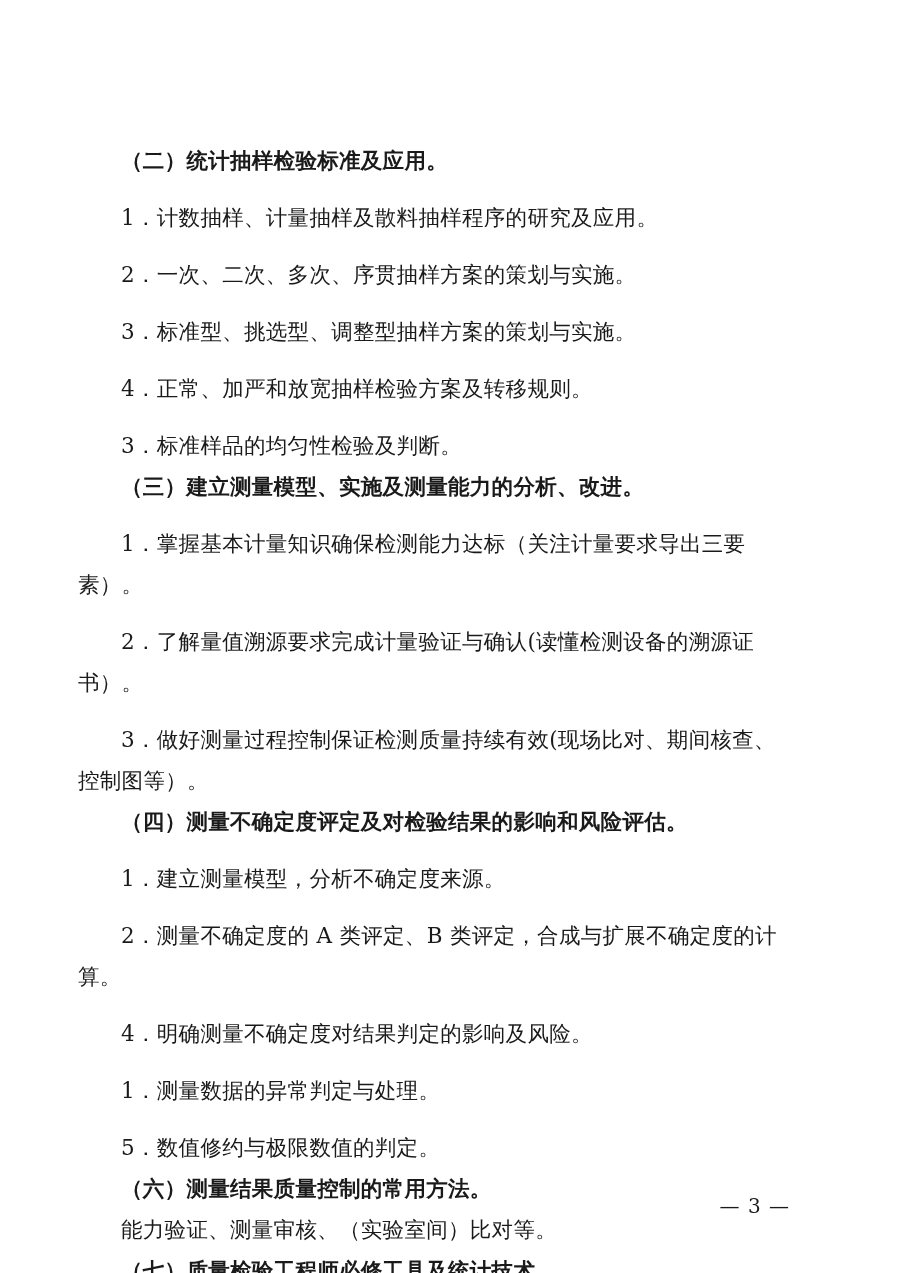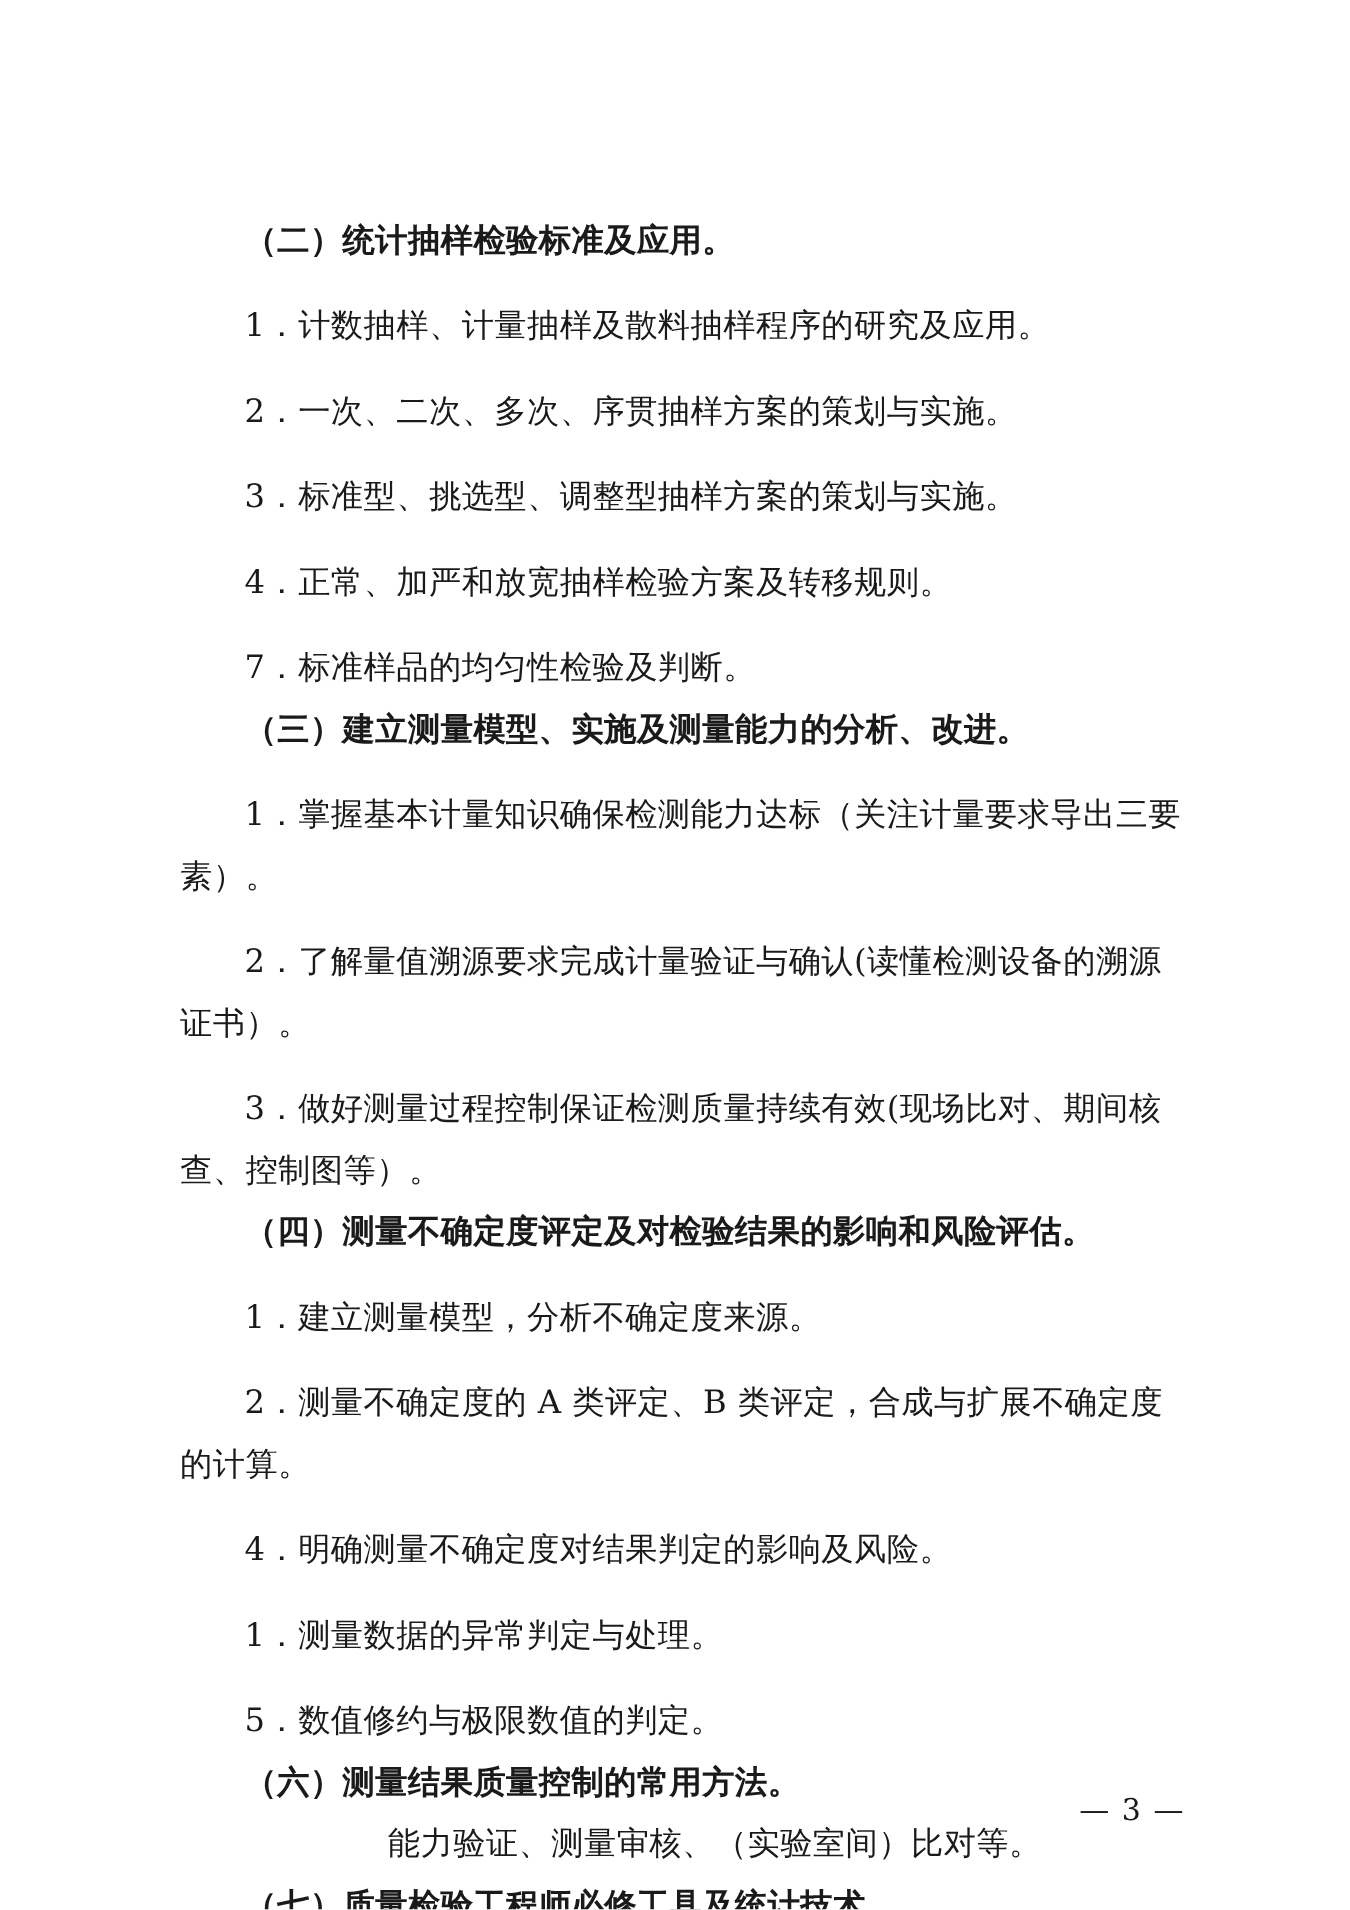--- a/index.html
+++ b/index.html
@@ -6,21 +6,21 @@
     margin: 0;
     padding: 0;
     background: #ffffff;
   }
   .page {
     position: relative;
     width: 900px;
     height: 1273px;
     background: #ffffff;
     box-sizing: border-box;
-    padding: 140px 110px 60px 120px;
+    padding: 140px 110px 60px 78px;
     font-family: "DejaVu Serif", "Liberation Serif", serif;
     color: #1a1a1a;
     overflow: hidden;
   }
   .body-text {
     font-size: 21.5px;
     line-height: 41px;
     letter-spacing: 0.3px;
   }
   p {
@@ -36,21 +36,20 @@
   .item {
     text-indent: 2em;
     font-size: 21.5px;
     line-height: 41px;
     margin-top: 16px;
   }
   .item-noindent {
     text-indent: 2em;
     font-size: 21.5px;
     line-height: 41px;
-    text-align: center;
   }
   .page-number {
     position: absolute;
     right: 110px;
     bottom: 55px;
     font-size: 20px;
     font-family: "DejaVu Serif", "Liberation Serif", serif;
     color: #1a1a1a;
     letter-spacing: 1px;
   }
@@ -59,21 +58,21 @@
 <body>
 
 <div class="page">
   <div class="body-text">
 
     <p class="heading">（二）统计抽样检验标准及应用。</p>
     <p class="item">1．计数抽样、计量抽样及散料抽样程序的研究及应用。</p>
     <p class="item">2．一次、二次、多次、序贯抽样方案的策划与实施。</p>
     <p class="item">3．标准型、挑选型、调整型抽样方案的策划与实施。</p>
     <p class="item">4．正常、加严和放宽抽样检验方案及转移规则。</p>
-    <p class="item">7．标准样品的均匀性检验及判断。</p>
+    <p class="item">3．标准样品的均匀性检验及判断。</p>
 
     <p class="heading">（三）建立测量模型、实施及测量能力的分析、改进。</p>
     <p class="item">1．掌握基本计量知识确保检测能力达标（关注计量要求导出三要素）。</p>
     <p class="item">2．了解量值溯源要求完成计量验证与确认(读懂检测设备的溯源证书）。</p>
     <p class="item">3．做好测量过程控制保证检测质量持续有效(现场比对、期间核查、控制图等）。</p>
 
     <p class="heading">（四）测量不确定度评定及对检验结果的影响和风险评估。</p>
     <p class="item">1．建立测量模型，分析不确定度来源。</p>
     <p class="item">2．测量不确定度的 A 类评定、B 类评定，合成与扩展不确定度的计算。</p>
     <p class="item">4．明确测量不确定度对结果判定的影响及风险。</p>

